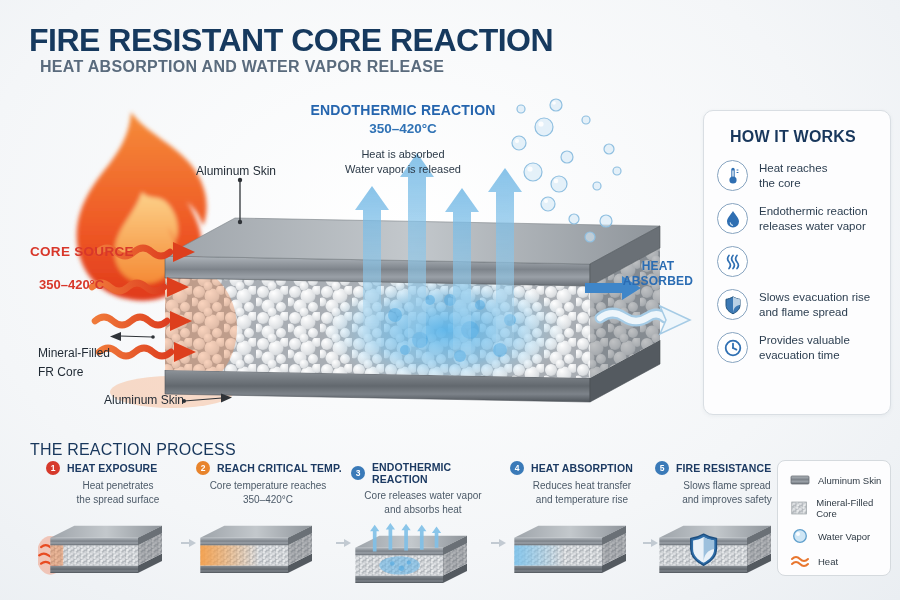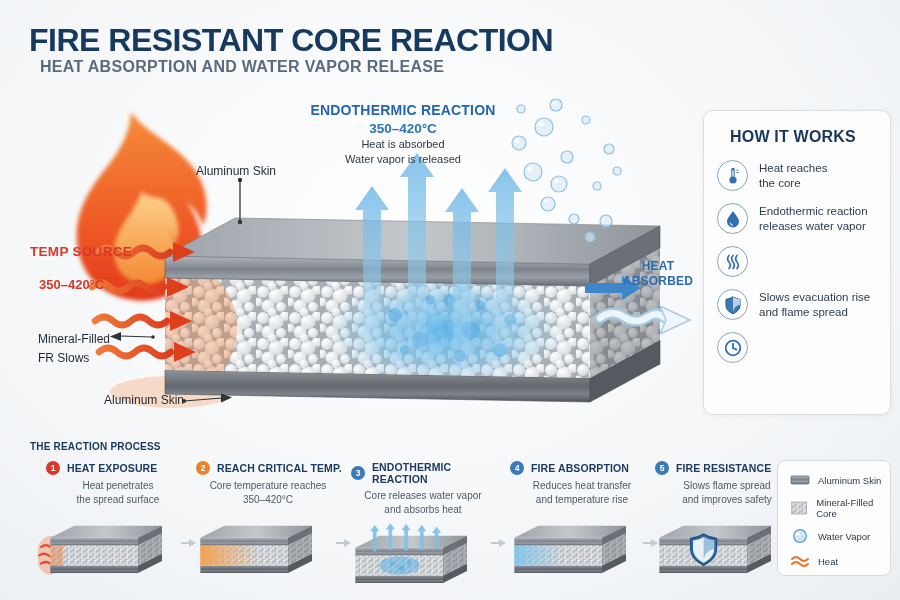--- a/index.html
+++ b/index.html
@@ -9,42 +9,42 @@
   svg.art{position:absolute;left:0;top:0;}
 
   h1.title{position:absolute;left:29px;top:22px;margin:0;font-size:32px;font-weight:800;
     color:#16395e;letter-spacing:-0.5px;}
   .subtitle{position:absolute;left:40px;top:58px;font-size:16px;font-weight:700;
     color:#5a6b7d;letter-spacing:0.3px;}
 
   .endo{position:absolute;left:295px;top:102px;width:216px;text-align:center;}
   .endo-h{font-size:14px;font-weight:800;color:#2565ae;letter-spacing:0.2px;}
   .endo-t{font-size:13.5px;font-weight:800;color:#2f72b5;margin-top:3px;}
-  .endo-b{font-size:11px;color:#2b3947;margin-top:1px;line-height:15px;}
+  .endo-b{font-size:11px;color:#2b3947;margin-top:11px;line-height:15px;}
 
   .hs-label{position:absolute;left:30px;top:244px;font-size:13.5px;font-weight:800;color:#d8372a;letter-spacing:0.3px;}
   .hs-temp{position:absolute;left:39px;top:277px;font-size:13px;font-weight:800;color:#d8372a;}
 
   .lbl{position:absolute;font-size:12px;color:#1f2933;}
   .alu-top{left:196px;top:164px;}
-  .mineral{left:38px;top:330px;line-height:19px;}
+  .mineral{left:38px;top:344px;line-height:19px;}
   .alu-bottom{left:104px;top:393px;}
   .heat-absorbed{position:absolute;left:620px;top:259px;width:76px;text-align:center;
     font-size:12px;font-weight:800;color:#2a6cb3;line-height:15px;letter-spacing:0.2px;}
 
   .hiw{position:absolute;left:703px;top:110px;width:188px;height:305px;background:#fdfdfe;
     border:1px solid #d9dee3;border-radius:10px;box-shadow:0 1px 4px rgba(40,60,80,0.06);box-sizing:border-box;}
   .hiw-title{margin:17px 0 0 26px;font-size:16px;font-weight:800;color:#18375c;letter-spacing:0.2px;}
   .hiw-items{display:flex;flex-direction:column;gap:12px;margin:14px 0 0 13px;}
   .hiw-item{display:flex;align-items:center;gap:11px;}
   .hiw-icon{width:31px;height:31px;min-width:31px;border-radius:50%;border:1.5px solid #87a4c0;
     background:#fff;display:flex;align-items:center;justify-content:center;box-sizing:border-box;}
   .hiw-text{font-size:11.5px;color:#2c3e50;line-height:15px;}
 
-  .rp-title{position:absolute;left:30px;top:441px;font-size:10px;font-weight:700;color:#18375c;letter-spacing:0.2px;}
+  .rp-title{position:absolute;left:30px;top:441px;font-size:16px;font-weight:400;color:#18375c;letter-spacing:0.2px;}
   .step{position:absolute;top:461px;width:152px;}
   .s1{left:46px;} .s2{left:196px;} .s3{left:351px;} .s4{left:510px;} .s5{left:655px;width:128px;}
   .step-head{display:flex;align-items:center;gap:7px;}
   .step-num{width:14px;height:14px;min-width:14px;border-radius:50%;color:#fff;font-size:8.5px;font-weight:700;
     display:flex;align-items:center;justify-content:center;}
   .num-red{background:#d6392b;} .num-orange{background:#e8842c;} .num-blue{background:#3a7ab8;}
   .step-title{font-size:10.5px;font-weight:800;color:#1c3a62;letter-spacing:0.1px;}
   .step-desc{margin:4px 0 0 12px;width:120px;text-align:center;font-size:10px;color:#4c5a68;line-height:13.5px;}
   .step-thumb{margin:6px 0 0 -8px;}
 
@@ -267,27 +267,27 @@
 
   <div class="endo">
     <div class="endo-h">ENDOTHERMIC REACTION</div>
     <div class="endo-t">350–420°C</div>
     <div class="endo-b">
       <div>Heat is absorbed</div>
       <div>Water vapor is released</div>
     </div>
   </div>
 
-  <div class="hs-label">TEMP SOURCE</div>
+  <div class="hs-label">CORE SOURCE</div>
   <div class="hs-temp">350–420°C</div>
 
   <div class="lbl alu-top">Aluminum Skin</div>
   <div class="lbl mineral">
     <div>Mineral-Filled</div>
-    <div>FR Slows</div>
+    <div>FR Core</div>
   </div>
   <div class="lbl alu-bottom">Aluminum Skin</div>
   <div class="heat-absorbed">
     <div>HEAT</div>
     <div>ABSORBED</div>
   </div>
 
   <aside class="hiw">
     <div class="hiw-title">HOW IT WORKS</div>
     <div class="hiw-items">
@@ -342,20 +342,24 @@
         </div>
       </div>
       <div class="hiw-item">
         <span class="hiw-icon">
           <svg width="20" height="20" viewBox="0 0 20 20">
             <circle cx="10" cy="10" r="7.3" fill="none" stroke="#2f6fb2" stroke-width="1.8"></circle>
             <line x1="10" y1="10" x2="10" y2="5.6" stroke="#2f6fb2" stroke-width="1.8" stroke-linecap="round"></line>
             <line x1="10" y1="10" x2="13.4" y2="11.6" stroke="#2f6fb2" stroke-width="1.8" stroke-linecap="round"></line>
           </svg>
         </span>
+        <div class="hiw-text">
+          <div>Provides valuable</div>
+          <div>evacuation time</div>
+        </div>
       </div>
     </div>
   </aside>
 
   <div class="rp-title">THE REACTION PROCESS</div>
 
   <div class="step s1">
     <div class="step-head">
       <span class="step-num num-red">1</span>
       <span class="step-title">HEAT EXPOSURE</span>
@@ -435,21 +439,21 @@
         <polygon points="63,31 63,9 60,9 65,2 70,9 67,9 67,31"></polygon>
         <polygon points="80,30 80,10 77,10 82,3 87,10 84,10 84,30"></polygon>
         <polygon points="96,28 96,12 93,12 98,5 103,12 100,12 100,28"></polygon>
       </g>
     </svg>
   </div>
 
   <div class="step s4">
     <div class="step-head">
       <span class="step-num num-blue">4</span>
-      <span class="step-title">FIRE ABSORPTION</span>
+      <span class="step-title">HEAT ABSORPTION</span>
     </div>
     <div class="step-desc">
       <div>Reduces heat transfer</div>
       <div>and temperature rise</div>
     </div>
     <svg class="step-thumb" width="140" height="72" viewBox="0 0 145 78">
       <path d="M10,58 L105,58 L105,66 L10,66 Z" fill="url(#metalFrontDark)"></path>
         <path d="M105,58 L131,45 L131,53 L105,66 Z" fill="#545a60"></path>
       <path d="M10,36 L105,36 L105,58 L10,58 Z" fill="url(#pebm)"></path>
         <path d="M105,36 L131,23 L131,45 L105,58 Z" fill="url(#pebm)"></path>

